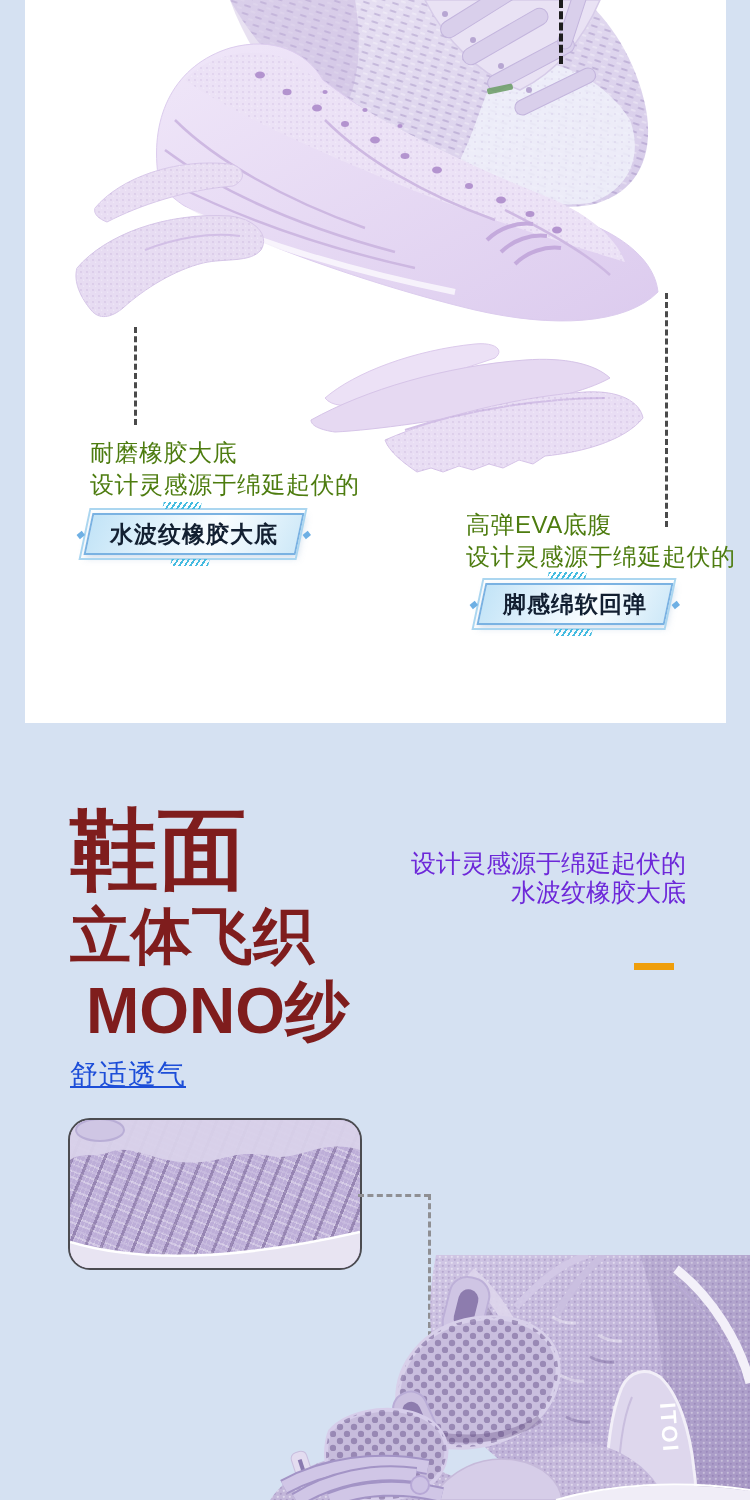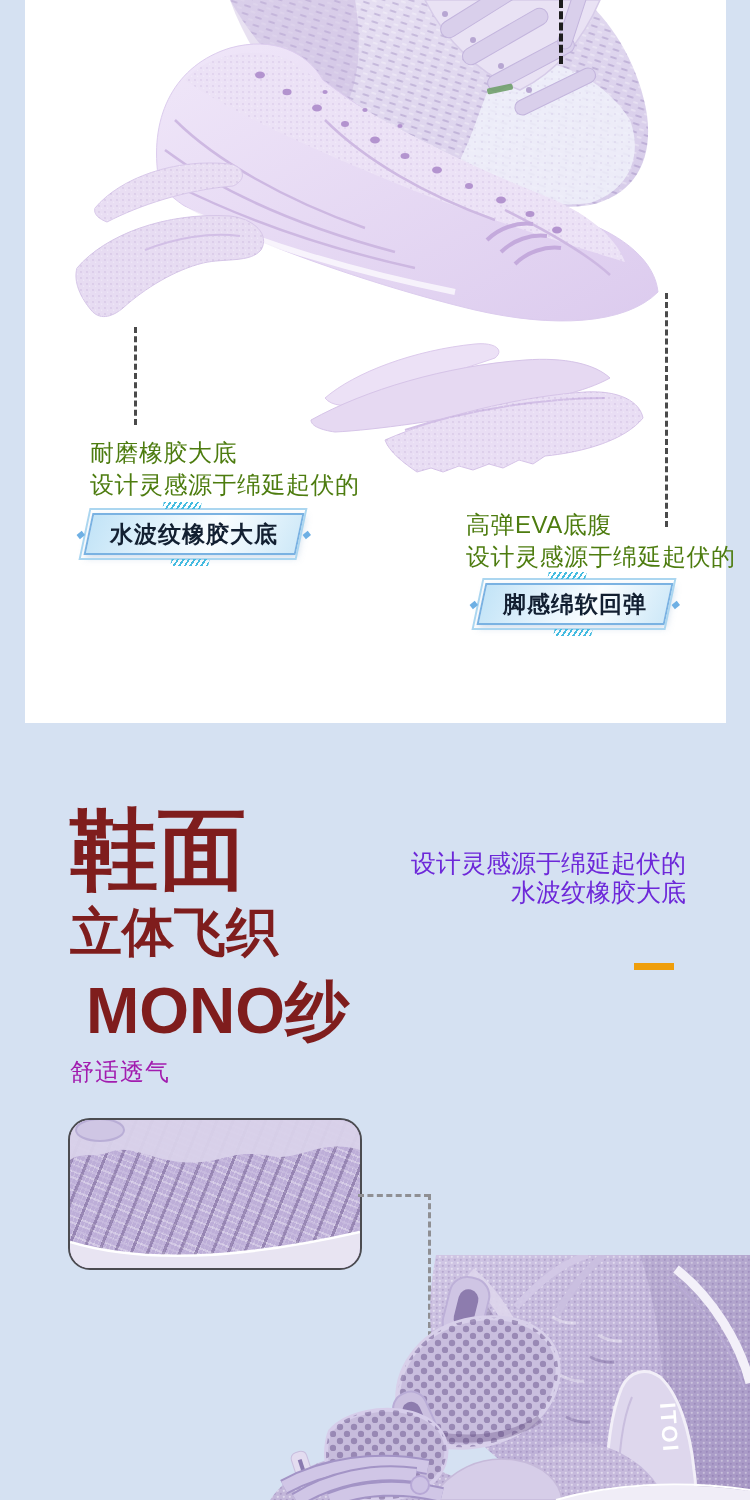--- a/index.html
+++ b/index.html
@@ -23,21 +23,21 @@
          border:2px solid #abd6f0;pointer-events:none;}
   .badge .label{transform:skewX(12deg);font-size:23px;font-weight:bold;color:#121f31;white-space:nowrap;letter-spacing:1px;}
   .hatch{position:absolute;width:38px;height:7px;
          background:repeating-linear-gradient(115deg,#44bbe0 0 2px,rgba(0,0,0,0) 2px 5px);}
   .hatch.top{top:-13px;left:32%;}
   .hatch.bottom{bottom:-13px;left:42%;}
   .dot{position:absolute;width:6px;height:6px;background:#6fb0e4;transform:rotate(45deg);top:45%;}
   .dot.left{left:-12px;} .dot.right{right:-12px;}
   
   .big-title{position:absolute;left:70px;color:#7f1d1d;font-weight:800;line-height:1;letter-spacing:0;}
-  .subtitle{position:absolute;left:70px;top:1056px;font-size:24px;color:#a21caf;letter-spacing:1px;}
+  .subtitle{position:absolute;left:70px;top:1056px;font-size:28px;color:#1d4ed8;letter-spacing:1px;text-decoration:underline;}
   .desc{position:absolute;right:64px;top:849px;text-align:right;font-size:25px;line-height:29px;color:#6d28d9;}
   .accent-dash{position:absolute;left:634px;top:963px;width:40px;height:7px;background:#ef9e0c;}
   
   .fabric{position:absolute;left:68px;top:1118px;width:290px;height:148px;border-radius:22px;
           border:2px solid #4b4b50;overflow:hidden;background-color:#bdaed8;
           background-image:
             repeating-linear-gradient(112deg,rgba(58,34,92,.30) 0 3px,rgba(0,0,0,0) 3px 15px),
             repeating-linear-gradient(200deg,rgba(189,174,216,.55) 0 6px,rgba(0,0,0,0) 6px 14px),
             repeating-linear-gradient(22deg,rgba(255,255,255,.30) 0 2px,rgba(0,0,0,0) 2px 6px),
             repeating-linear-gradient(112deg,rgba(255,255,255,.18) 0 1px,rgba(0,0,0,0) 1px 4px);}
@@ -195,21 +195,21 @@
   </div>
   <div class="badge" style="left:481px;top:583px;">
     <span class="hatch top"></span>
     <span class="hatch bottom"></span>
     <span class="dot left"></span>
     <span class="dot right"></span>
     <span class="label">脚感绵软回弹</span>
   </div>
 
   <div class="big-title" style="top:806px;font-size:88px;">鞋面</div>
-  <div class="big-title" style="top:906px;font-size:52px;">立体飞织</div>
+  <div class="big-title" style="top:906px;font-size:61px;">立体飞织</div>
   <div class="big-title" style="top:979px;font-size:64px;margin-left:16px;">MONO纱</div>
   <div class="subtitle">舒适透气</div>
 
   <div class="desc">
     <div>设计灵感源于绵延起伏的</div>
     <div>水波纹橡胶大底</div>
   </div>
   <div class="accent-dash"></div>
 
   <div class="fabric">

